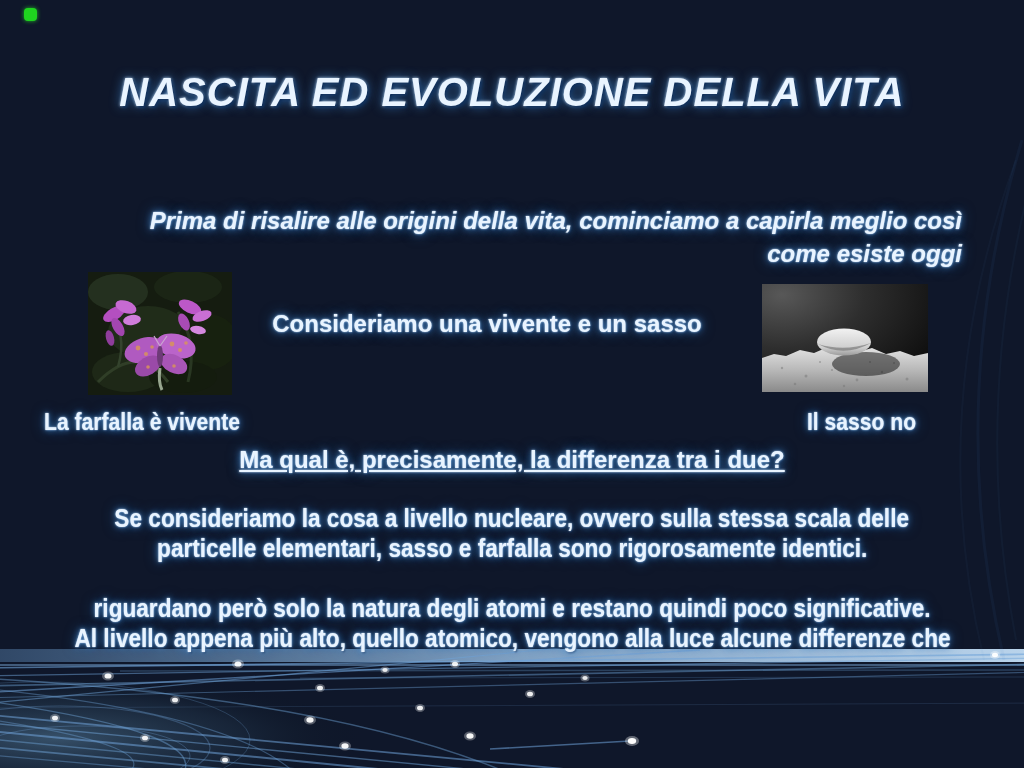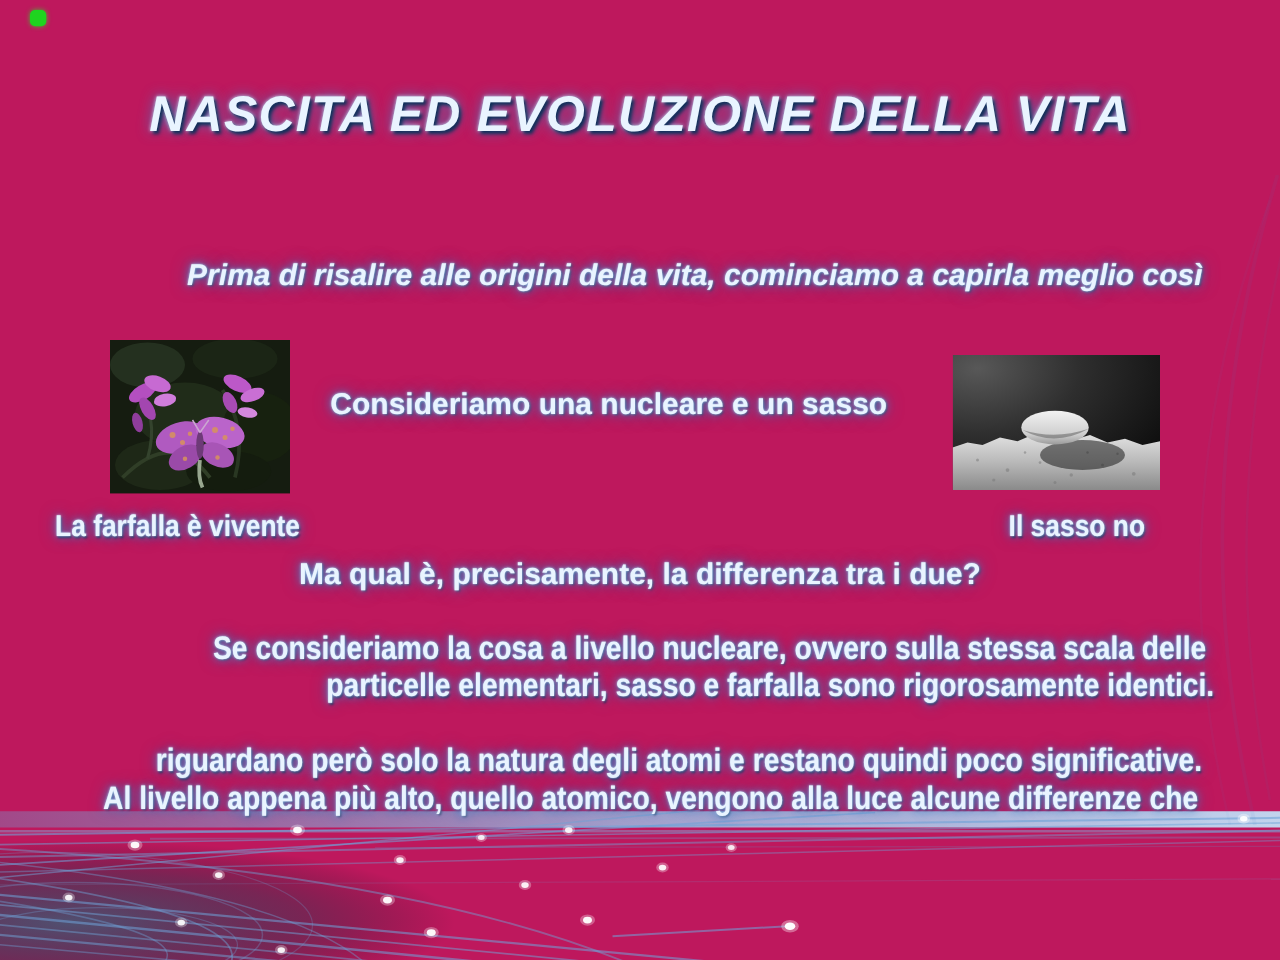--- a/index.html
+++ b/index.html
@@ -1,39 +1,39 @@
 <!DOCTYPE html>
 <html><head>
 <meta charset="utf-8">
 <style>
   html,body{margin:0;padding:0;background:#000;}
   body{width:1024px;height:768px;overflow:hidden;position:relative;
        font-family:"Liberation Sans","DejaVu Sans",sans-serif;}
-  .slide{position:absolute;inset:0;background:#be185d;}
+  .slide{position:absolute;inset:0;background:#0f172a;}
 
   
   .glow{color:#e9f4ff;
         text-shadow:0 0 2px #cfe6ff,0 0 7px rgba(70,140,210,.95),
                     0 0 14px rgba(40,100,170,.75),1px 1px 2px rgba(5,25,60,.9);}
   .title{position:absolute;left:0;top:70px;width:1024px;text-align:center;
          font-size:40px;font-weight:800;font-style:italic;letter-spacing:1px;
          text-shadow:2px 2px 3px #0a2a55,0 0 3px #cfe6ff,0 0 11px rgba(60,130,200,.9);}
   .intro{position:absolute;left:62px;top:204px;width:900px;text-align:right;
          font-size:24px;font-weight:700;font-style:italic;line-height:33px;}
   .consider{position:absolute;left:0;top:310px;width:974px;text-align:center;
             font-size:24px;font-weight:700;}
   .caption{position:absolute;top:408px;font-size:24px;font-weight:700;white-space:nowrap;}
   .caption .cond{display:inline-block;transform:scaleX(.88);}
   .caption-left{left:44px;}  .caption-left .cond{transform-origin:left center;}
   .caption-right{right:108px;} .caption-right .cond{transform-origin:right center;}
   .question{position:absolute;left:0;top:446px;width:1024px;text-align:center;
-            font-size:24px;font-weight:700;}
+            font-size:24px;font-weight:700;text-decoration:underline;}
   .para{position:absolute;left:0;width:1024px;text-align:center;
         font-size:26px;font-weight:700;line-height:30px;}
-  .para .line{white-space:nowrap;text-align:right;}
+  .para .line{white-space:nowrap;}
   .para .cond{display:inline-block;transform:scaleX(.87);transform-origin:center;}
   .para-nuclear{top:503px;}
   .para-atomic{top:593px;}
 
   .status-dot{position:absolute;left:24px;top:8px;width:13px;height:13px;
               border-radius:4px;background:#1fd41f;box-shadow:0 0 4px rgba(40,220,40,.8);}
 
   .photo{position:absolute;overflow:hidden;}
   .photo-butterfly{left:88px;top:272px;width:144px;height:123px;}
   .photo-stone{left:762px;top:284px;width:166px;height:108px;}
@@ -136,20 +136,21 @@
       <path d="M118,0 Q40,260 100,520" stroke-opacity="0.07" stroke-width="3"></path>
       <path d="M122,60 Q70,280 112,500" stroke-opacity="0.06" stroke-width="2"></path>
       <path d="M112,20 Q20,270 80,520" stroke-opacity="0.05" stroke-width="2"></path>
     </g>
   </svg>
 
   <div class="title glow">NASCITA ED EVOLUZIONE DELLA VITA</div>
 
   <div class="intro glow">
     <div class="line">Prima di risalire alle origini della vita, cominciamo a capirla meglio così</div>
+    <div class="line">come esiste oggi</div>
   </div>
 
   <div class="photo photo-butterfly" aria-label="farfalla su fiori viola">
     <svg viewBox="0 0 144 123" preserveAspectRatio="none">
       <rect width="144" height="123" fill="#151c10"></rect>
       <g opacity="0.9">
         <ellipse cx="30" cy="20" rx="30" ry="18" fill="#263321"></ellipse>
         <ellipse cx="100" cy="15" rx="34" ry="16" fill="#1c2716"></ellipse>
         <ellipse cx="60" cy="60" rx="40" ry="26" fill="#222e1b"></ellipse>
         <ellipse cx="120" cy="70" rx="30" ry="28" fill="#18220f"></ellipse>
@@ -189,21 +190,21 @@
           <circle cx="60" cy="95" r="1.8"></circle>
             <circle cx="86" cy="94" r="1.8"></circle>
         </g>
         <ellipse cx="72" cy="84" rx="3" ry="11" fill="#6e3a78"></ellipse>
         <path d="M72,74 L66,64 M72,74 L79,64" stroke="#caa7d0" stroke-width="1.2" fill="none"></path>
         <path d="M72,96 Q70,110 74,118" stroke="#b9c9b0" stroke-width="3" fill="none" opacity="0.8"></path>
       </g>
     </svg>
   </div>
 
-  <div class="consider glow">Consideriamo una nucleare e un sasso</div>
+  <div class="consider glow">Consideriamo una vivente e un sasso</div>
 
   <div class="photo photo-stone" aria-label="sasso levigato su roccia">
     <svg viewBox="0 0 166 108" preserveAspectRatio="none">
       <defs>
         <radialGradient id="sky" cx="0.12" cy="0.1" r="1.1">
           <stop offset="0" stop-color="#585858"></stop>
           <stop offset="0.45" stop-color="#2e2e2e"></stop>
           <stop offset="1" stop-color="#0b0b0b"></stop>
         </radialGradient>
         <linearGradient id="rock" x1="0" y1="0" x2="0" y2="1">

